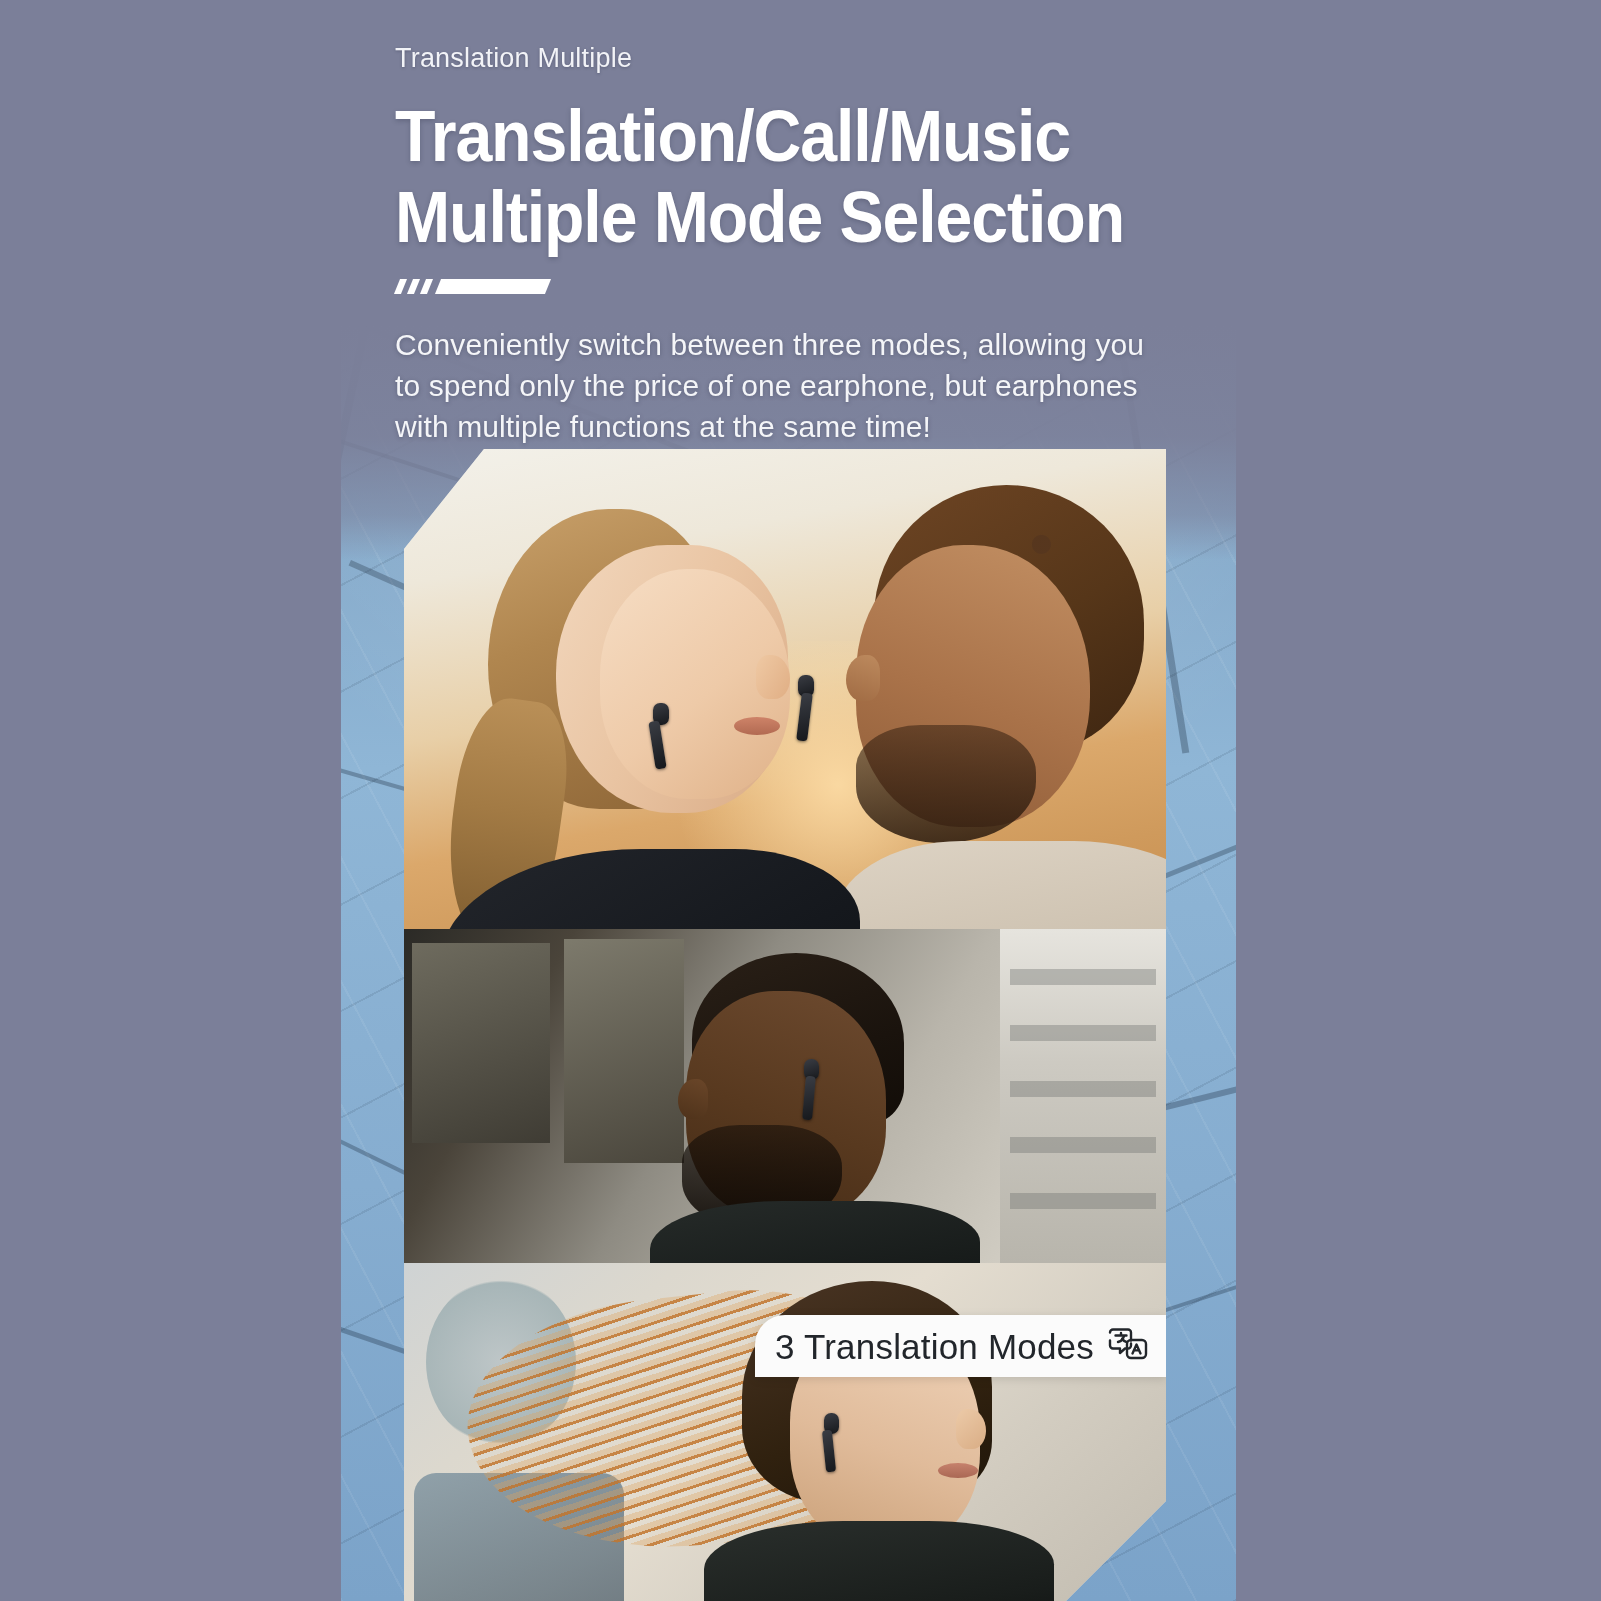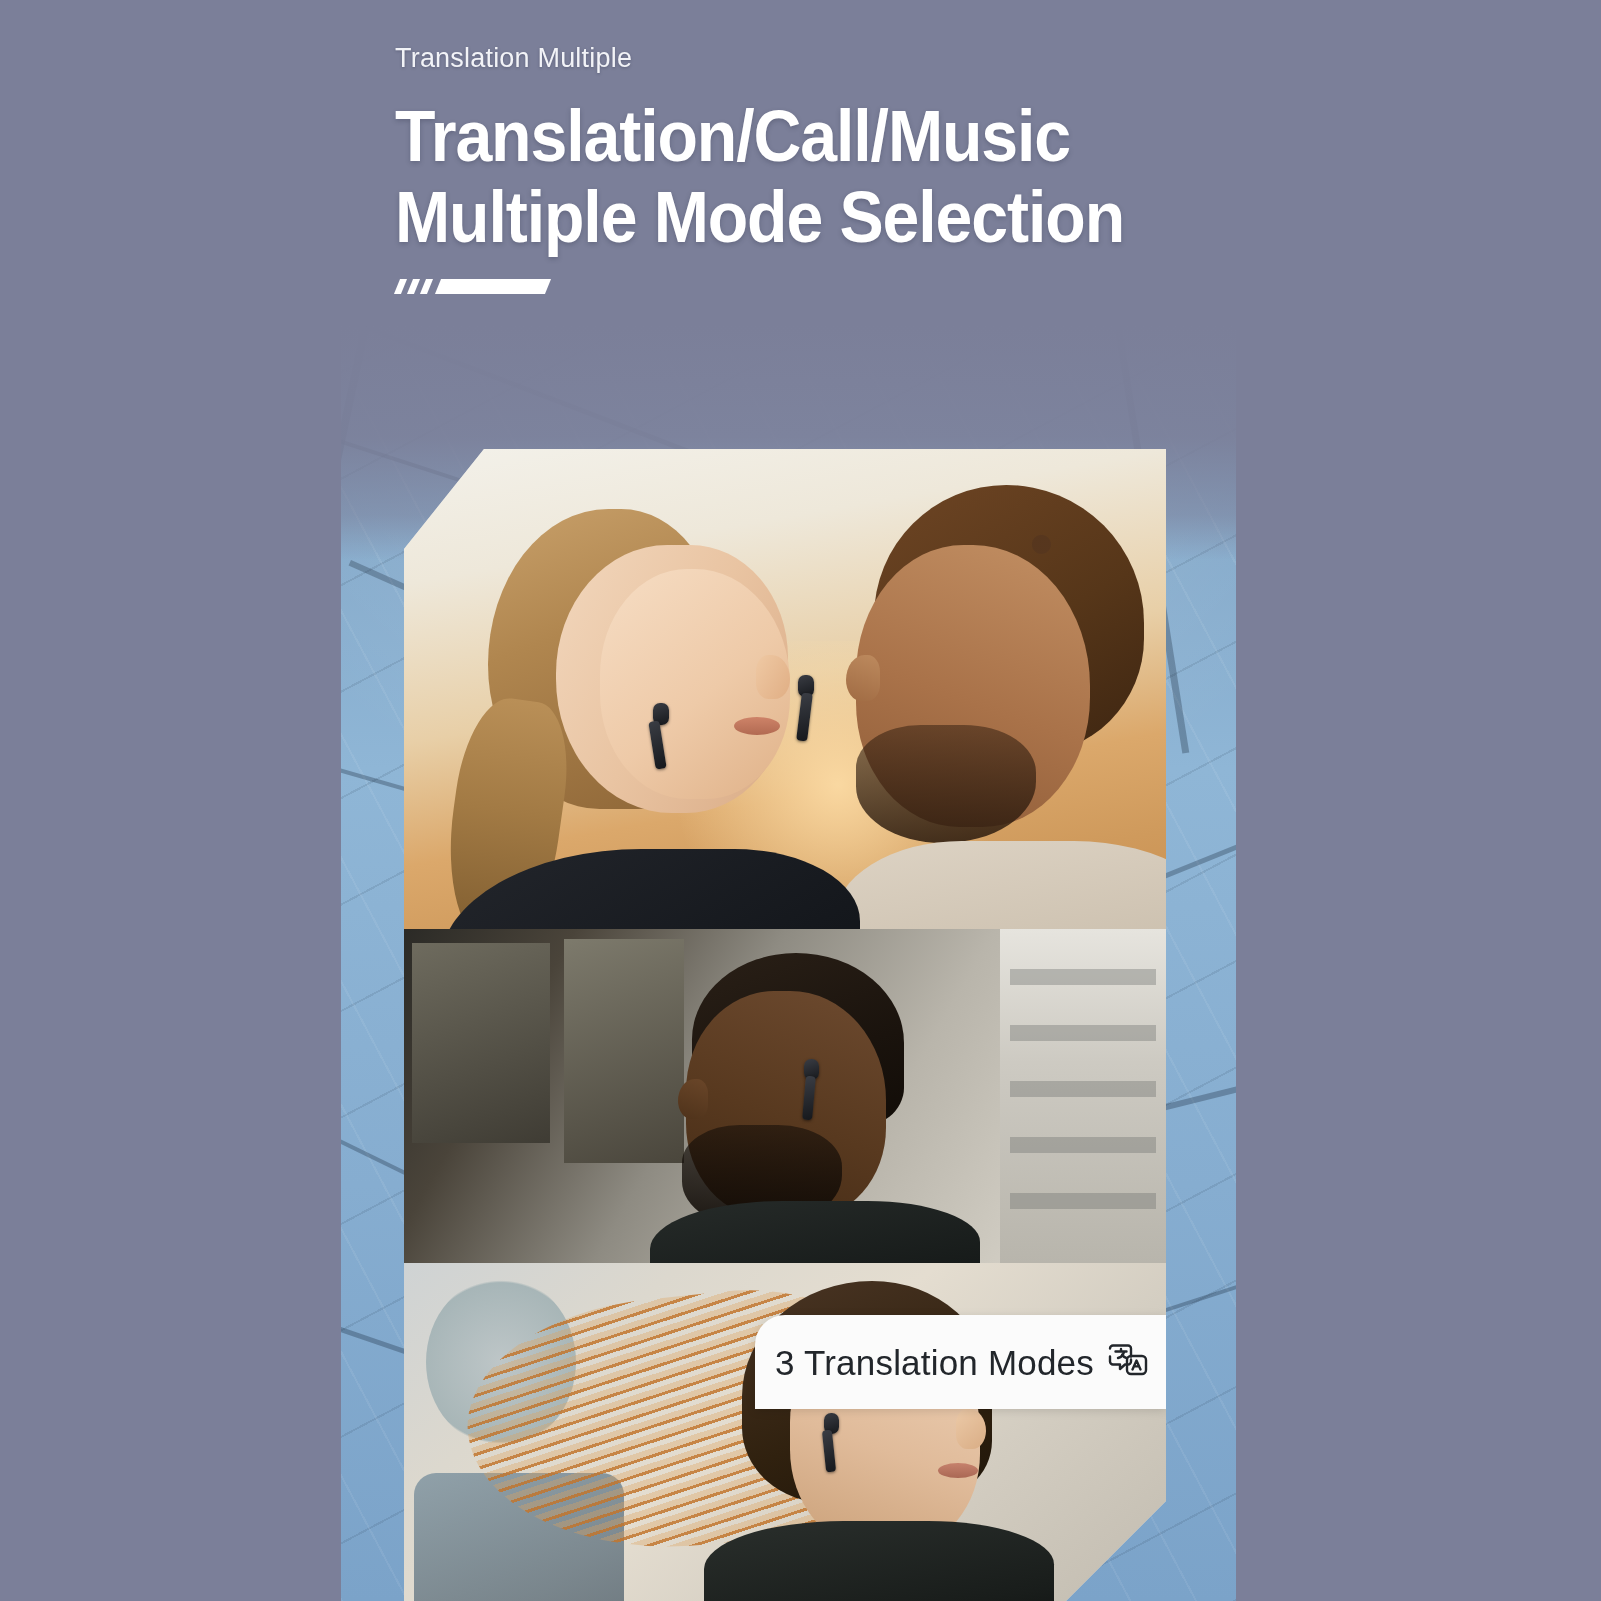--- a/index.html
+++ b/index.html
@@ -158,21 +158,21 @@
   .p3 .w2-lip{position:absolute;left:534px;top:200px;width:40px;height:15px;border-radius:50%;
     background:linear-gradient(180deg,#bf7260,#9c5343);opacity:.8;}
   .p3 .w2-body{position:absolute;left:300px;top:258px;width:350px;height:120px;border-radius:40% 36% 0 0;
     background:linear-gradient(170deg,#2a2f2c 0%,#191d1b 70%,#0f1211 100%);}
   .p3 .bud-a{left:420px;top:150px;width:15px;height:21px;border-radius:7px;}
   .p3 .bud-a2{left:420px;top:167px;width:10px;height:42px;border-radius:4px;transform:rotate(-6deg);}
 
   
   .badge{
     position:absolute;display:flex;align-items:center;gap:12px;
-    background:#fbfbfb;height:62px;padding:16px 20px;z-index:35;
+    background:#fbfbfb;height:62px;padding:0 20px;z-index:35;
     color:#22262b;font-size:35px;letter-spacing:.2px;white-space:nowrap;
     box-shadow:0 2px 10px rgba(0,0,0,.13);
   }
   .badge-1{right:0;top:866px;border-radius:30px 0 0 0;padding-right:16px;}
   .badge .lbl{line-height:1;}
   .badge svg{display:block;flex:0 0 auto;}
 </style>
 </head>
 <body>
 
@@ -284,15 +284,16 @@
       <div>Multiple Mode Selection</div>
     </div>
 
     <div class="divider">
       <i class="d1"></i>
         <i class="d2"></i>
         <i class="d3"></i>
         <i class="d4"></i>
     </div>
 
+    <div class="lede">Conveniently switch between three modes, allowing you to spend only the price of one earphone, but earphones with multiple functions at the same time!</div>
   </div>
 
 </div>
 
 </body></html>

